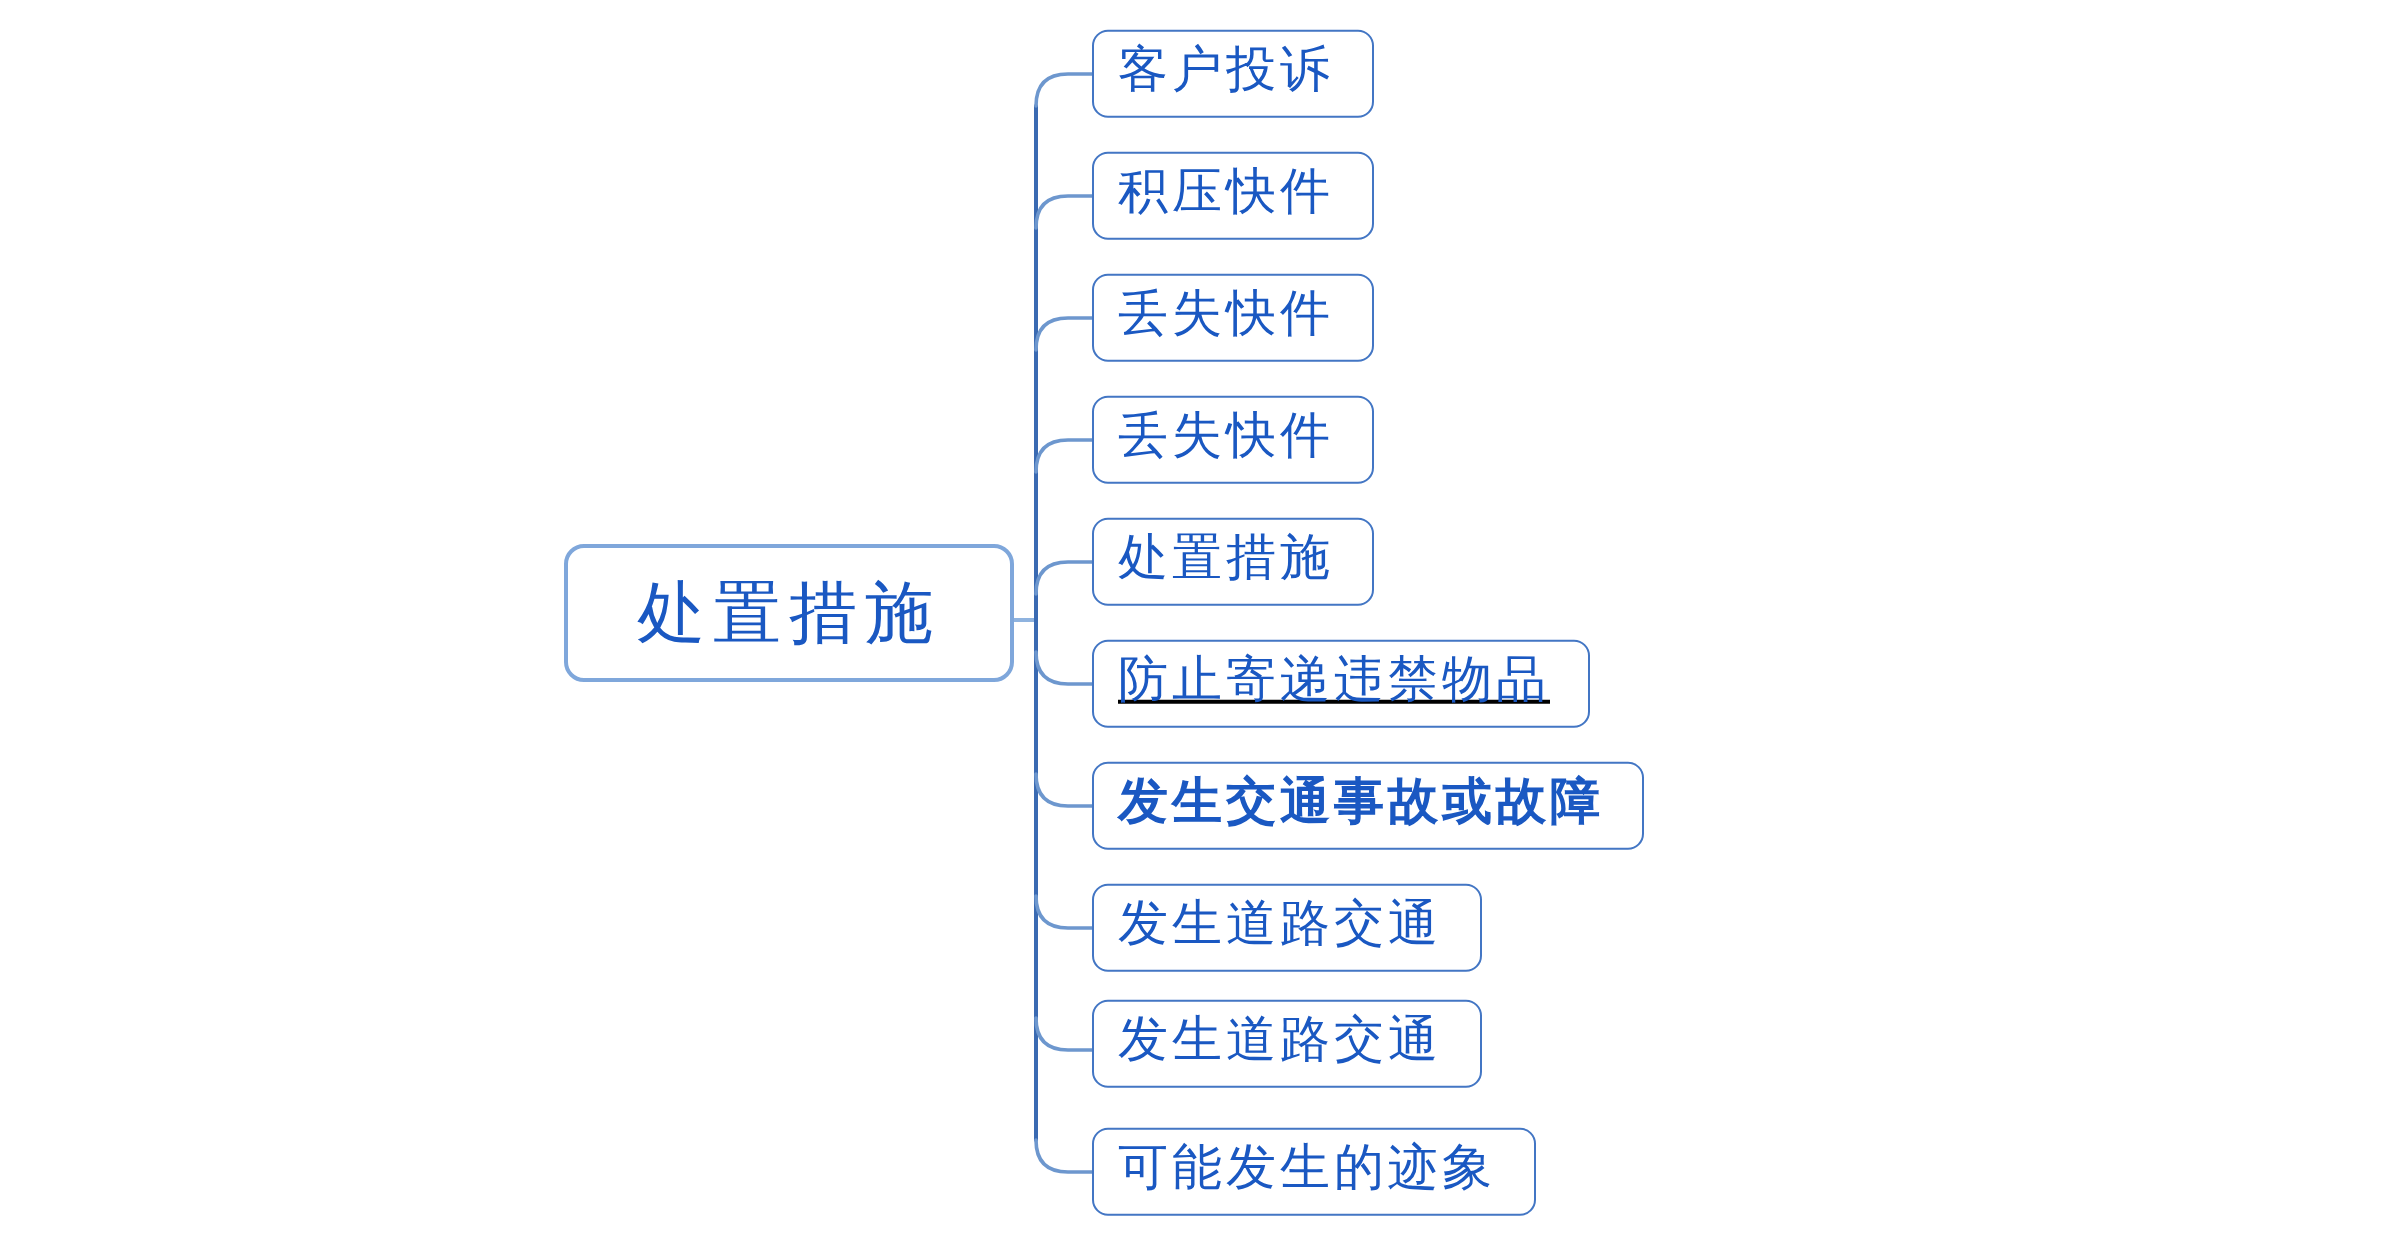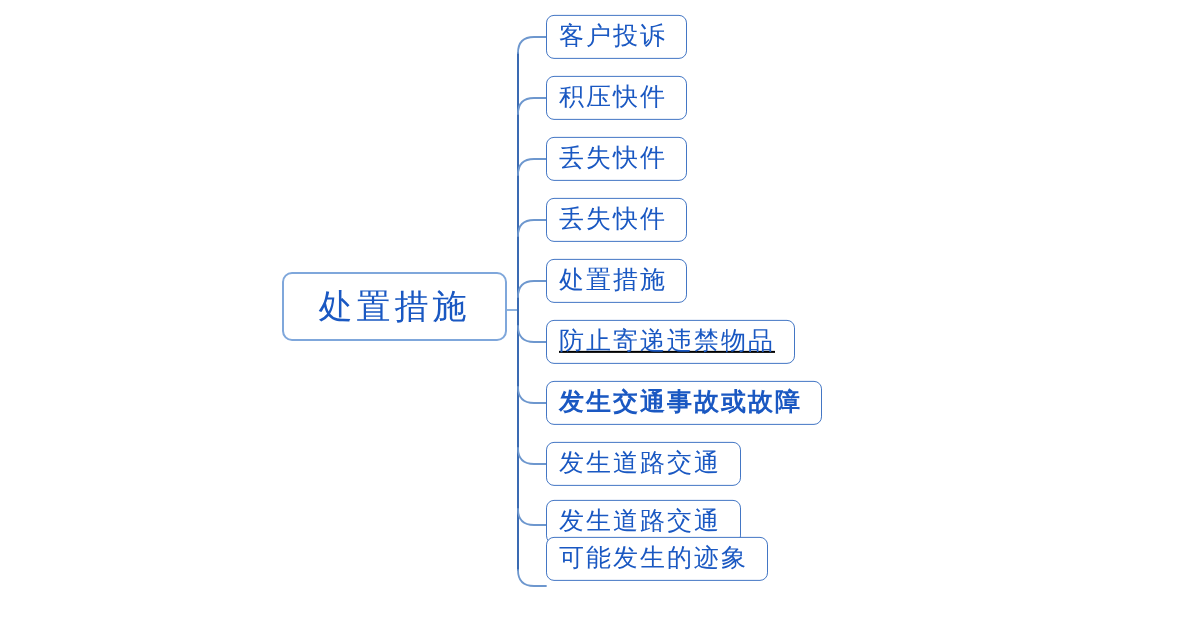--- a/index.html
+++ b/index.html
@@ -106,18 +106,18 @@
       </div>
       <div class="node child-node" style="top: 403px; font-weight: bold;">
         <span class="label">发生交通事故或故障</span>
       </div>
       <div class="node child-node" style="top: 464px;">
         <span class="label">发生道路交通</span>
       </div>
       <div class="node child-node" style="top: 522px;">
         <span class="label">发生道路交通</span>
       </div>
-      <div class="node child-node" style="top: 559px; text-align: right;">
+      <div class="node child-node" style="top: 586px; text-align: right;">
         <span class="label">可能发生的迹象</span>
       </div>
     </div>
 
 </div>
 
 </body></html>

